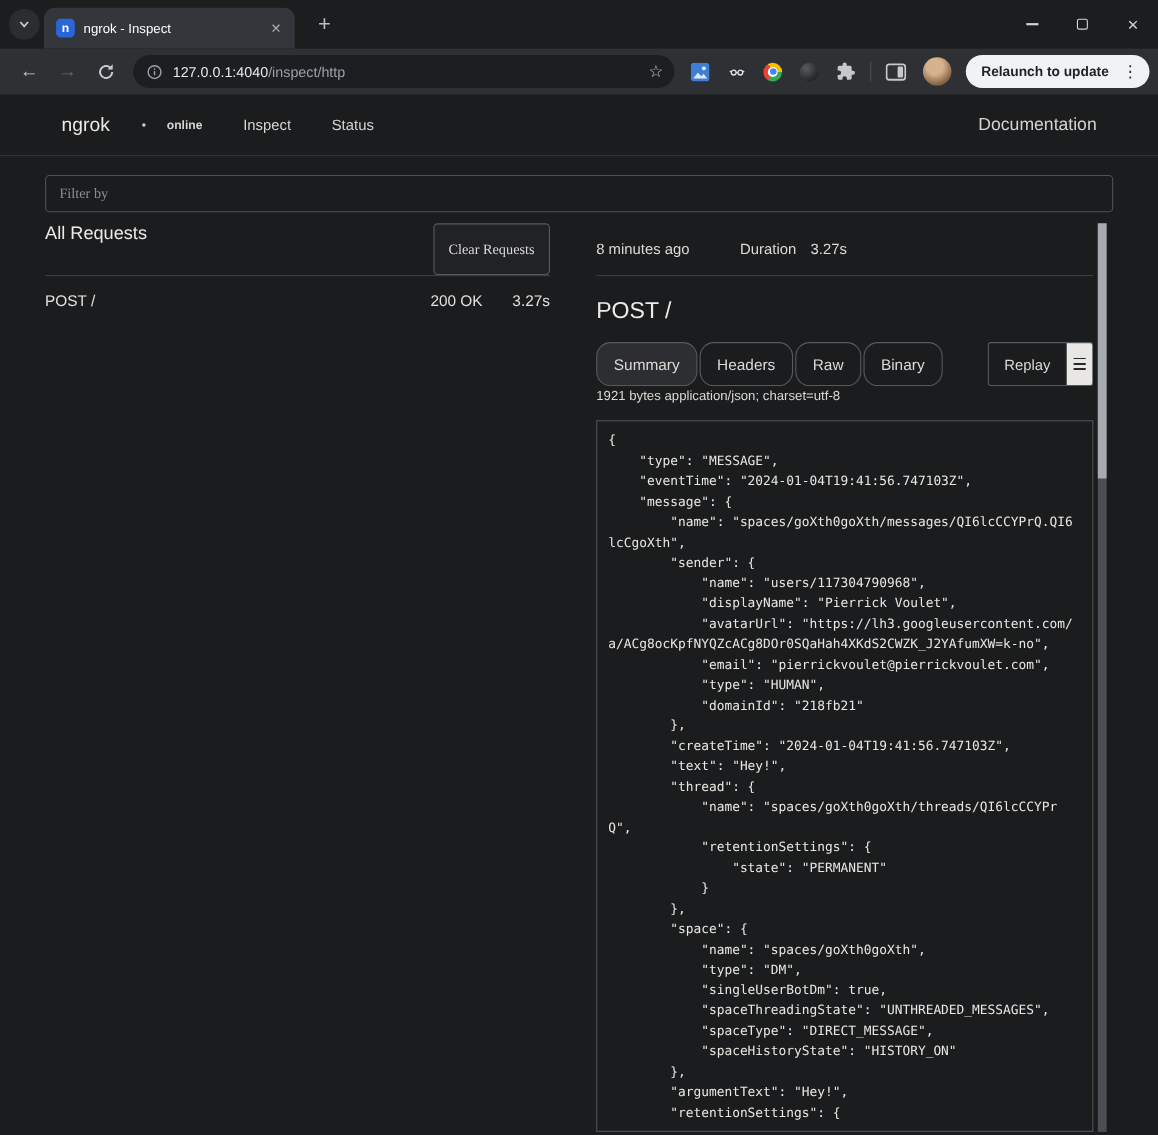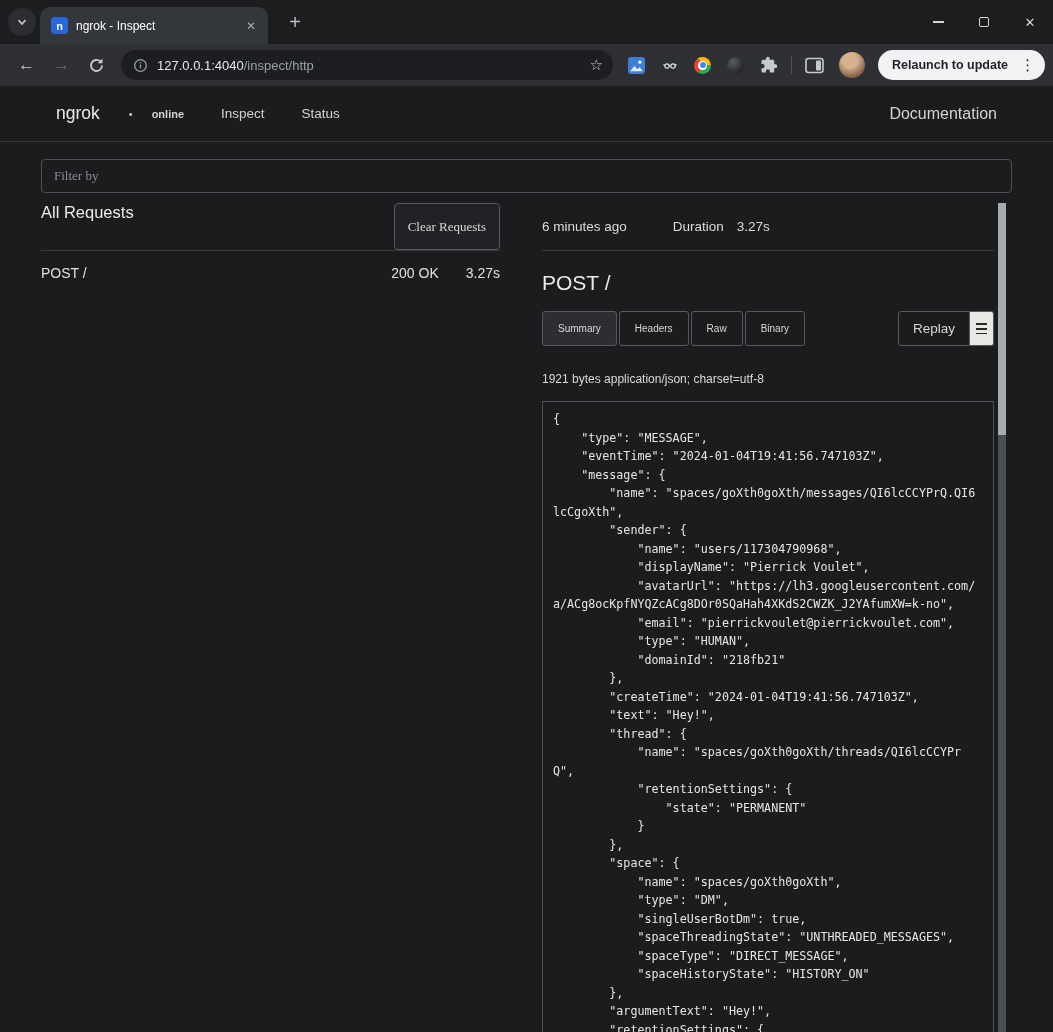--- a/index.html
+++ b/index.html
@@ -72,31 +72,31 @@
   .req-row{display:flex;align-items:center;height:44px;font-size:14px;color:#e3e0dc;cursor:pointer}
   .req-right{margin-left:auto;display:flex;gap:27px}
 
   .right{flex:1;position:relative;padding-right:18px;min-width:0}
   .rhead{display:flex;align-items:center;height:48px;border-bottom:1px solid #3a3c3e;
     font-size:13.5px;color:#dedbd7}
   .dur-label{margin-left:46px}
   .dur-val{margin-left:13px}
   .rtitle{margin-top:20px;font-size:21px;font-weight:normal;color:#eceae7}
   .tabs-row{display:flex;margin-top:16px;gap:2px;align-items:stretch}
-  .tab-btn{border:1px solid #56595d;background:transparent;color:#dbd9d5;font-size:10px;
-    padding:11px 15px;border-radius:3px;font-family:inherit;cursor:pointer}
+  .tab-btn{border:1px solid #56595d;background:transparent;color:#dbd9d5;font-size:14px;
+    padding:11px 15px;border-radius:13px;font-family:inherit;cursor:pointer}
   .tab-btn.active{background:#2c2e32}
   .replay-group{margin-left:auto;display:flex}
   .replay-btn{border:1px solid #56595d;background:transparent;color:#dbd9d5;font-size:13.5px;
     padding:9px 14px;border-radius:3px 0 0 3px;font-family:inherit;cursor:pointer}
   .replay-dd{width:24px;border:1px solid #56595d;border-left:none;background:#e9e7e3;
     border-radius:0 3px 3px 0;display:flex;align-items:center;justify-content:center;cursor:pointer}
   .dd-lines{width:11px;height:12px;
     background:repeating-linear-gradient(#26282a 0 1.8px,transparent 1.8px 4.8px)}
-  .meta{margin-top:26px;font-size:12px;color:#dbd9d5}
+  .meta{margin-top:2px;font-size:12px;color:#dbd9d5}
   .code{margin-top:15px;border:1px solid #4e5256;padding:8px 10px;
     font-family:"DejaVu Sans Mono",monospace;font-size:11.7px;line-height:18.5px;
     color:#e8e6e2;white-space:pre;overflow:hidden}
   .scrollbar{position:absolute;right:6px;top:0;bottom:0;width:8px;background:#4b4e52}
   .thumb{position:absolute;top:0;left:0;width:100%;height:232px;background:#a7aaae}
 </style>
 </head>
 <body>
 
 <div class="tabstrip">
@@ -211,21 +211,21 @@
         <span>POST /</span>
         <span class="req-right">
           <span>200 OK</span>
           <span>3.27s</span>
         </span>
       </div>
     </div>
 
     <div class="right">
       <div class="rhead">
-        <span>6 minutes ago</span>
+        <span>8 minutes ago</span>
         <span class="dur-label">Duration</span>
         <span class="dur-val">3.27s</span>
       </div>
       <h2 class="rtitle">POST /</h2>
       <div class="tabs-row">
         <button class="tab-btn active">Summary</button>
         <button class="tab-btn">Headers</button>
         <button class="tab-btn">Raw</button>
         <button class="tab-btn">Binary</button>
         <span class="replay-group">

